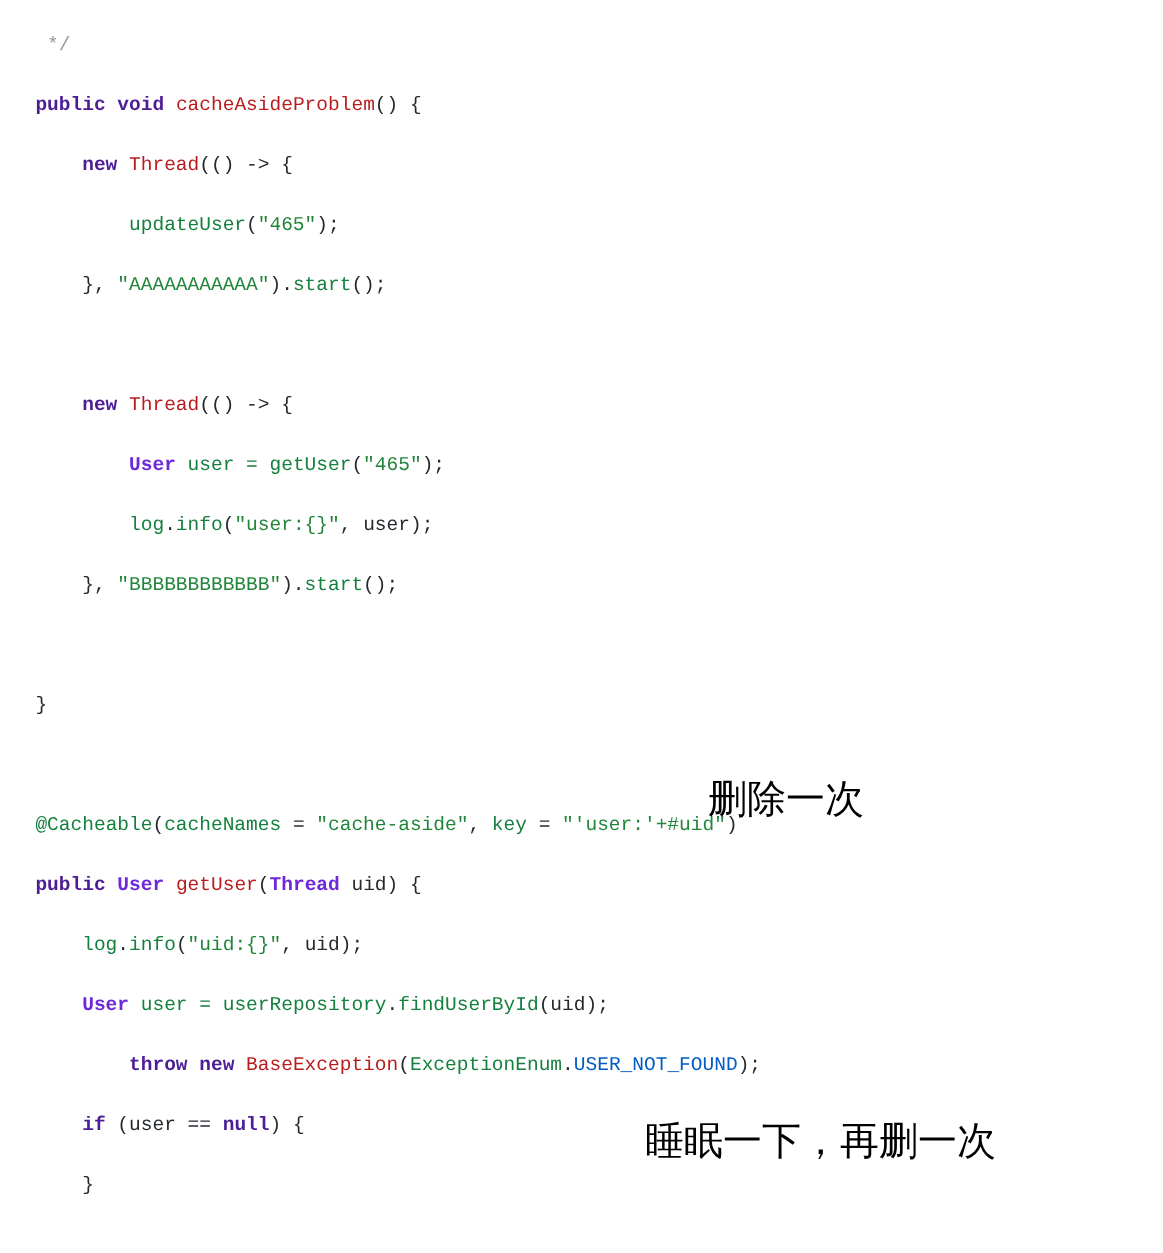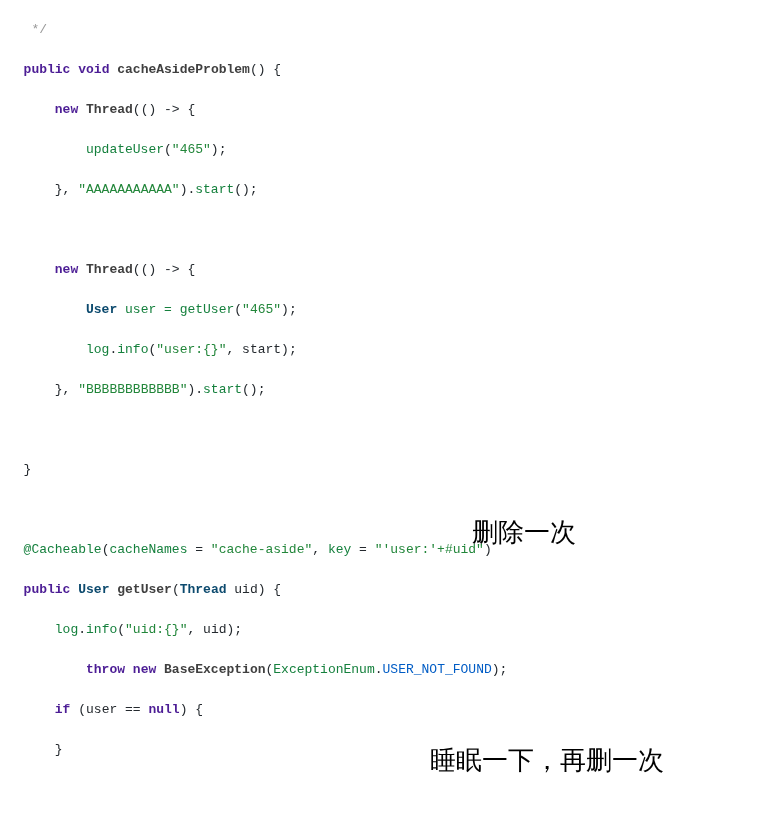--- a/index.html
+++ b/index.html
@@ -20,22 +20,22 @@
     .code-container {
       padding: 0 8px;
       white-space: pre;
     }
     .line {
       display: block;
       min-height: 20px;
     }
     .comment { color: #999999; }
     .keyword { color: #4c1d95; font-weight: bold; }
-    .type { color: #0c4a6e; font-weight: bold; font-family: Liberation Mono, monospace; }
-    .method-def { color: #404040; font-weight: bold; }
+    .type { color: #6d28d9; font-weight: bold; font-family: Liberation Mono, monospace; }
+    .method-def { color: #b91c1c; font-weight: normal; }
     .str-green { color: #22863a; }
     .const { color: #005cc5; }
     .ident { color: #15803d; }
     .punct { color: #24292e; }
     .annotation {
       position: absolute;
       font-family: "Microsoft YaHei", "SimHei", sans-serif;
       font-size: 26px;
       color: #000000;
       font-weight: 400;
@@ -54,28 +54,29 @@
 
 <div class="code-container">
 <span class="line"><span class="comment">   */</span></span>
 <span class="line">  <span class="keyword">public</span> <span class="keyword">void</span> <span class="method-def">cacheAsideProblem</span><span class="punct">() {</span></span>
 <span class="line">      <span class="keyword">new</span> <span class="method-def">Thread</span><span class="punct">(() -&gt; {</span></span>
 <span class="line">          <span class="ident">updateUser</span><span class="punct">(</span><span class="str-green">"465"</span><span class="punct">);</span></span>
 <span class="line">      <span class="punct">}, </span><span class="str-green">"AAAAAAAAAAA"</span><span class="punct">).</span><span class="ident">start</span><span class="punct">();</span></span>
 <span class="line"></span>
 <span class="line">      <span class="keyword">new</span> <span class="method-def">Thread</span><span class="punct">(() -&gt; {</span></span>
 <span class="line">          <span class="type">User</span> <span class="ident">user = </span><span class="ident">getUser</span><span class="punct">(</span><span class="str-green">"465"</span><span class="punct">);</span></span>
-<span class="line">          <span class="ident">log</span><span class="punct">.</span><span class="ident">info</span><span class="punct">(</span><span class="str-green">"user:{}"</span><span class="punct">, start);</span></span>
+<span class="line">          <span class="ident">log</span><span class="punct">.</span><span class="ident">info</span><span class="punct">(</span><span class="str-green">"user:{}"</span><span class="punct">, user);</span></span>
 <span class="line">      <span class="punct">}, </span><span class="str-green">"BBBBBBBBBBBB"</span><span class="punct">).</span><span class="ident">start</span><span class="punct">();</span></span>
 <span class="line"></span>
 <span class="line">  <span class="punct">}</span></span>
 <span class="line"></span>
 <span class="line">  <span class="ident">@Cacheable</span><span class="punct">(</span><span class="ident">cacheNames</span><span class="punct"> = </span><span class="str-green">"cache-aside"</span><span class="punct">, </span><span class="ident">key</span><span class="punct"> = </span><span class="str-green">"'user:'+#uid"</span><span class="punct">)</span></span>
 <span class="line">  <span class="keyword">public</span> <span class="type">User</span> <span class="method-def">getUser</span><span class="punct">(</span><span class="type">Thread</span><span class="punct"> uid) {</span></span>
 <span class="line">      <span class="ident">log</span><span class="punct">.</span><span class="ident">info</span><span class="punct">(</span><span class="str-green">"uid:{}"</span><span class="punct">, uid);</span></span>
+<span class="line">      <span class="type">User</span> <span class="ident">user = </span><span class="ident">userRepository</span><span class="punct">.</span><span class="ident">findUserById</span><span class="punct">(uid);</span></span>
 <span class="line">          <span class="keyword">throw</span> <span class="keyword">new</span> <span class="method-def">BaseException</span><span class="punct">(</span><span class="ident">ExceptionEnum</span><span class="punct">.</span><span class="const">USER_NOT_FOUND</span><span class="punct">);</span></span>
 <span class="line">      <span class="keyword">if</span> <span class="punct">(user == </span><span class="keyword">null</span><span class="punct">) {</span></span>
 <span class="line">      <span class="punct">}</span></span>
 
 
 
 
 
 
 

